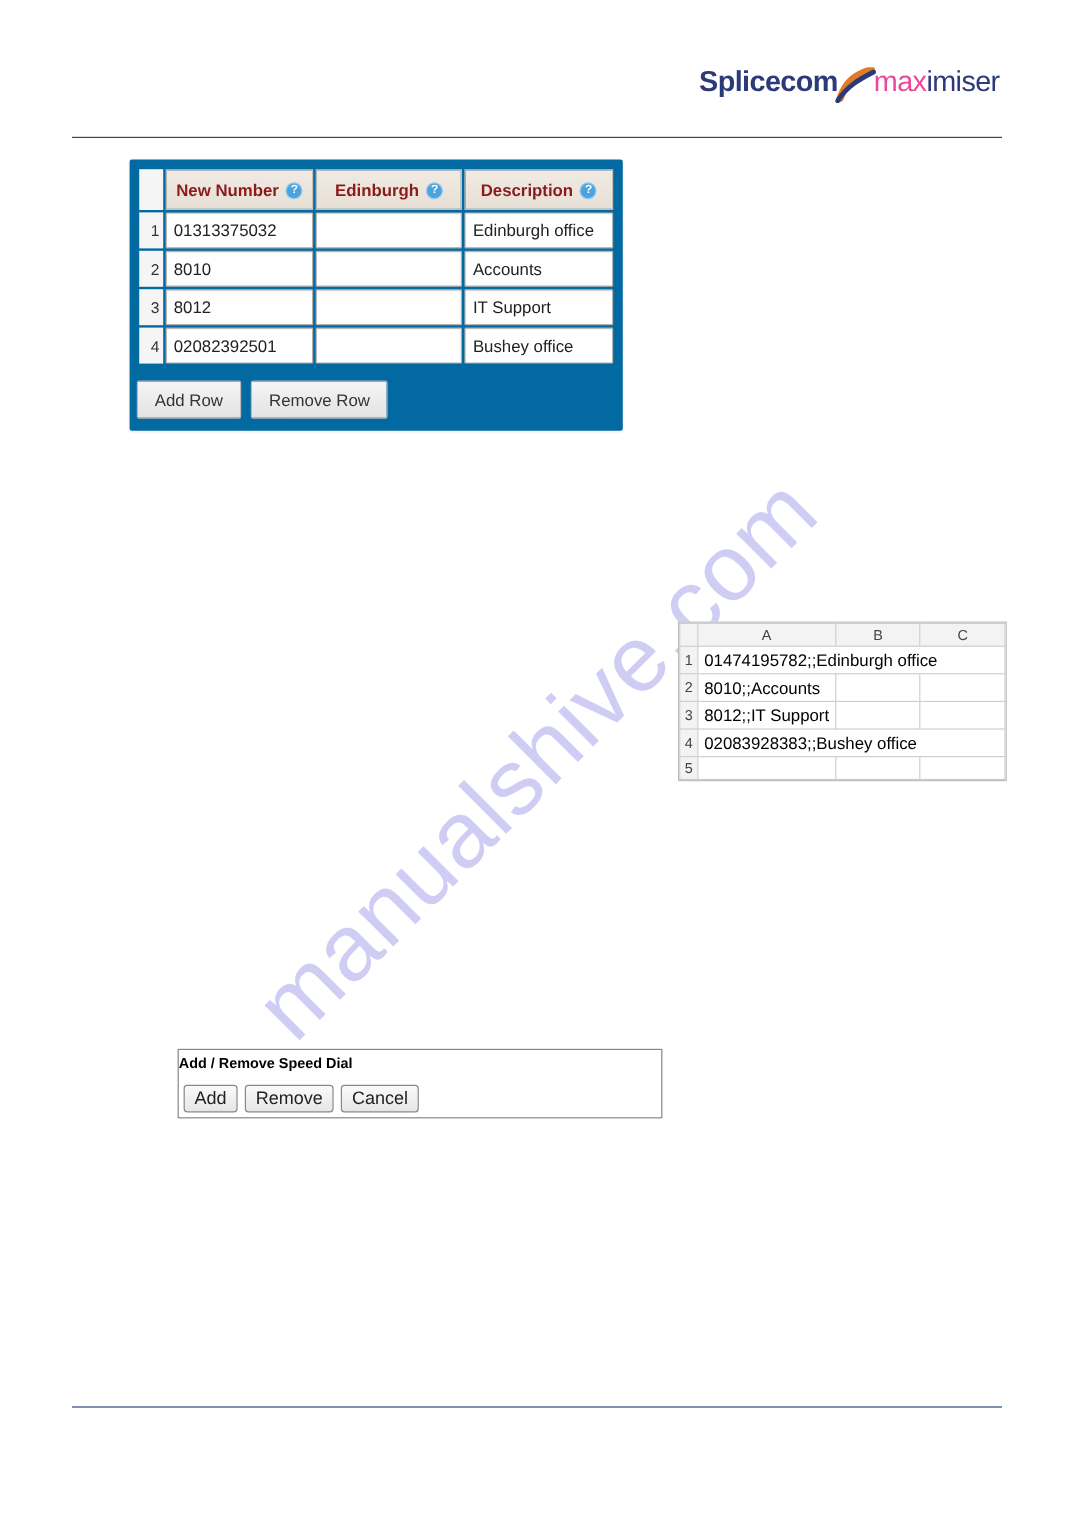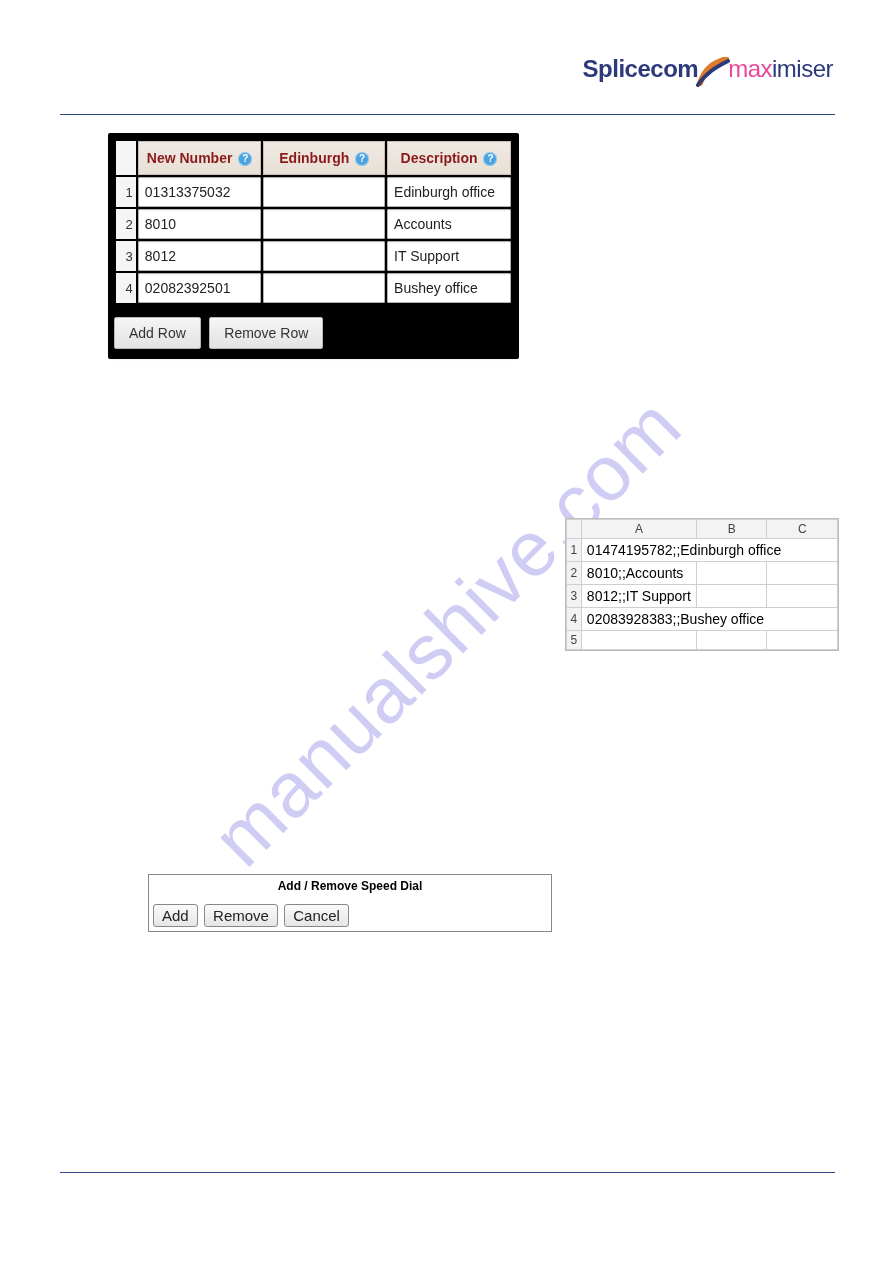--- a/index.html
+++ b/index.html
@@ -68,21 +68,21 @@
     white-space: nowrap;
     font-weight: 400;
     letter-spacing: 1px;
   }
   
   .panel1 {
     position: absolute;
     left: 108px;
     top: 133px;
     width: 399px;
-    background: #000000;
+    background: #0369a1;
     padding: 6px 6px 10px 6px;
     border-radius: 2px;
     box-shadow: 0 1px 2px rgba(0,0,0,0.05);
   }
   .panel1 table {
     border-collapse: separate;
     border-spacing: 2px;
     width: 100%;
   }
   .panel1 th {
@@ -199,21 +199,21 @@
     position: absolute;
     left: 148px;
     top: 874px;
     width: 402px;
     border: 1px solid #888;
     background: #fff;
     font-size: 12px;
     color: #333;
   }
   .form2 .title {
-    text-align: center;
+    text-align: left;
     font-weight: bold;
     font-size: 12px;
     padding: 4px 0 6px 0;
     color: #000;
   }
   .form2 table {
     width: 100%;
     border-collapse: collapse;
   }
   .form2 td {

